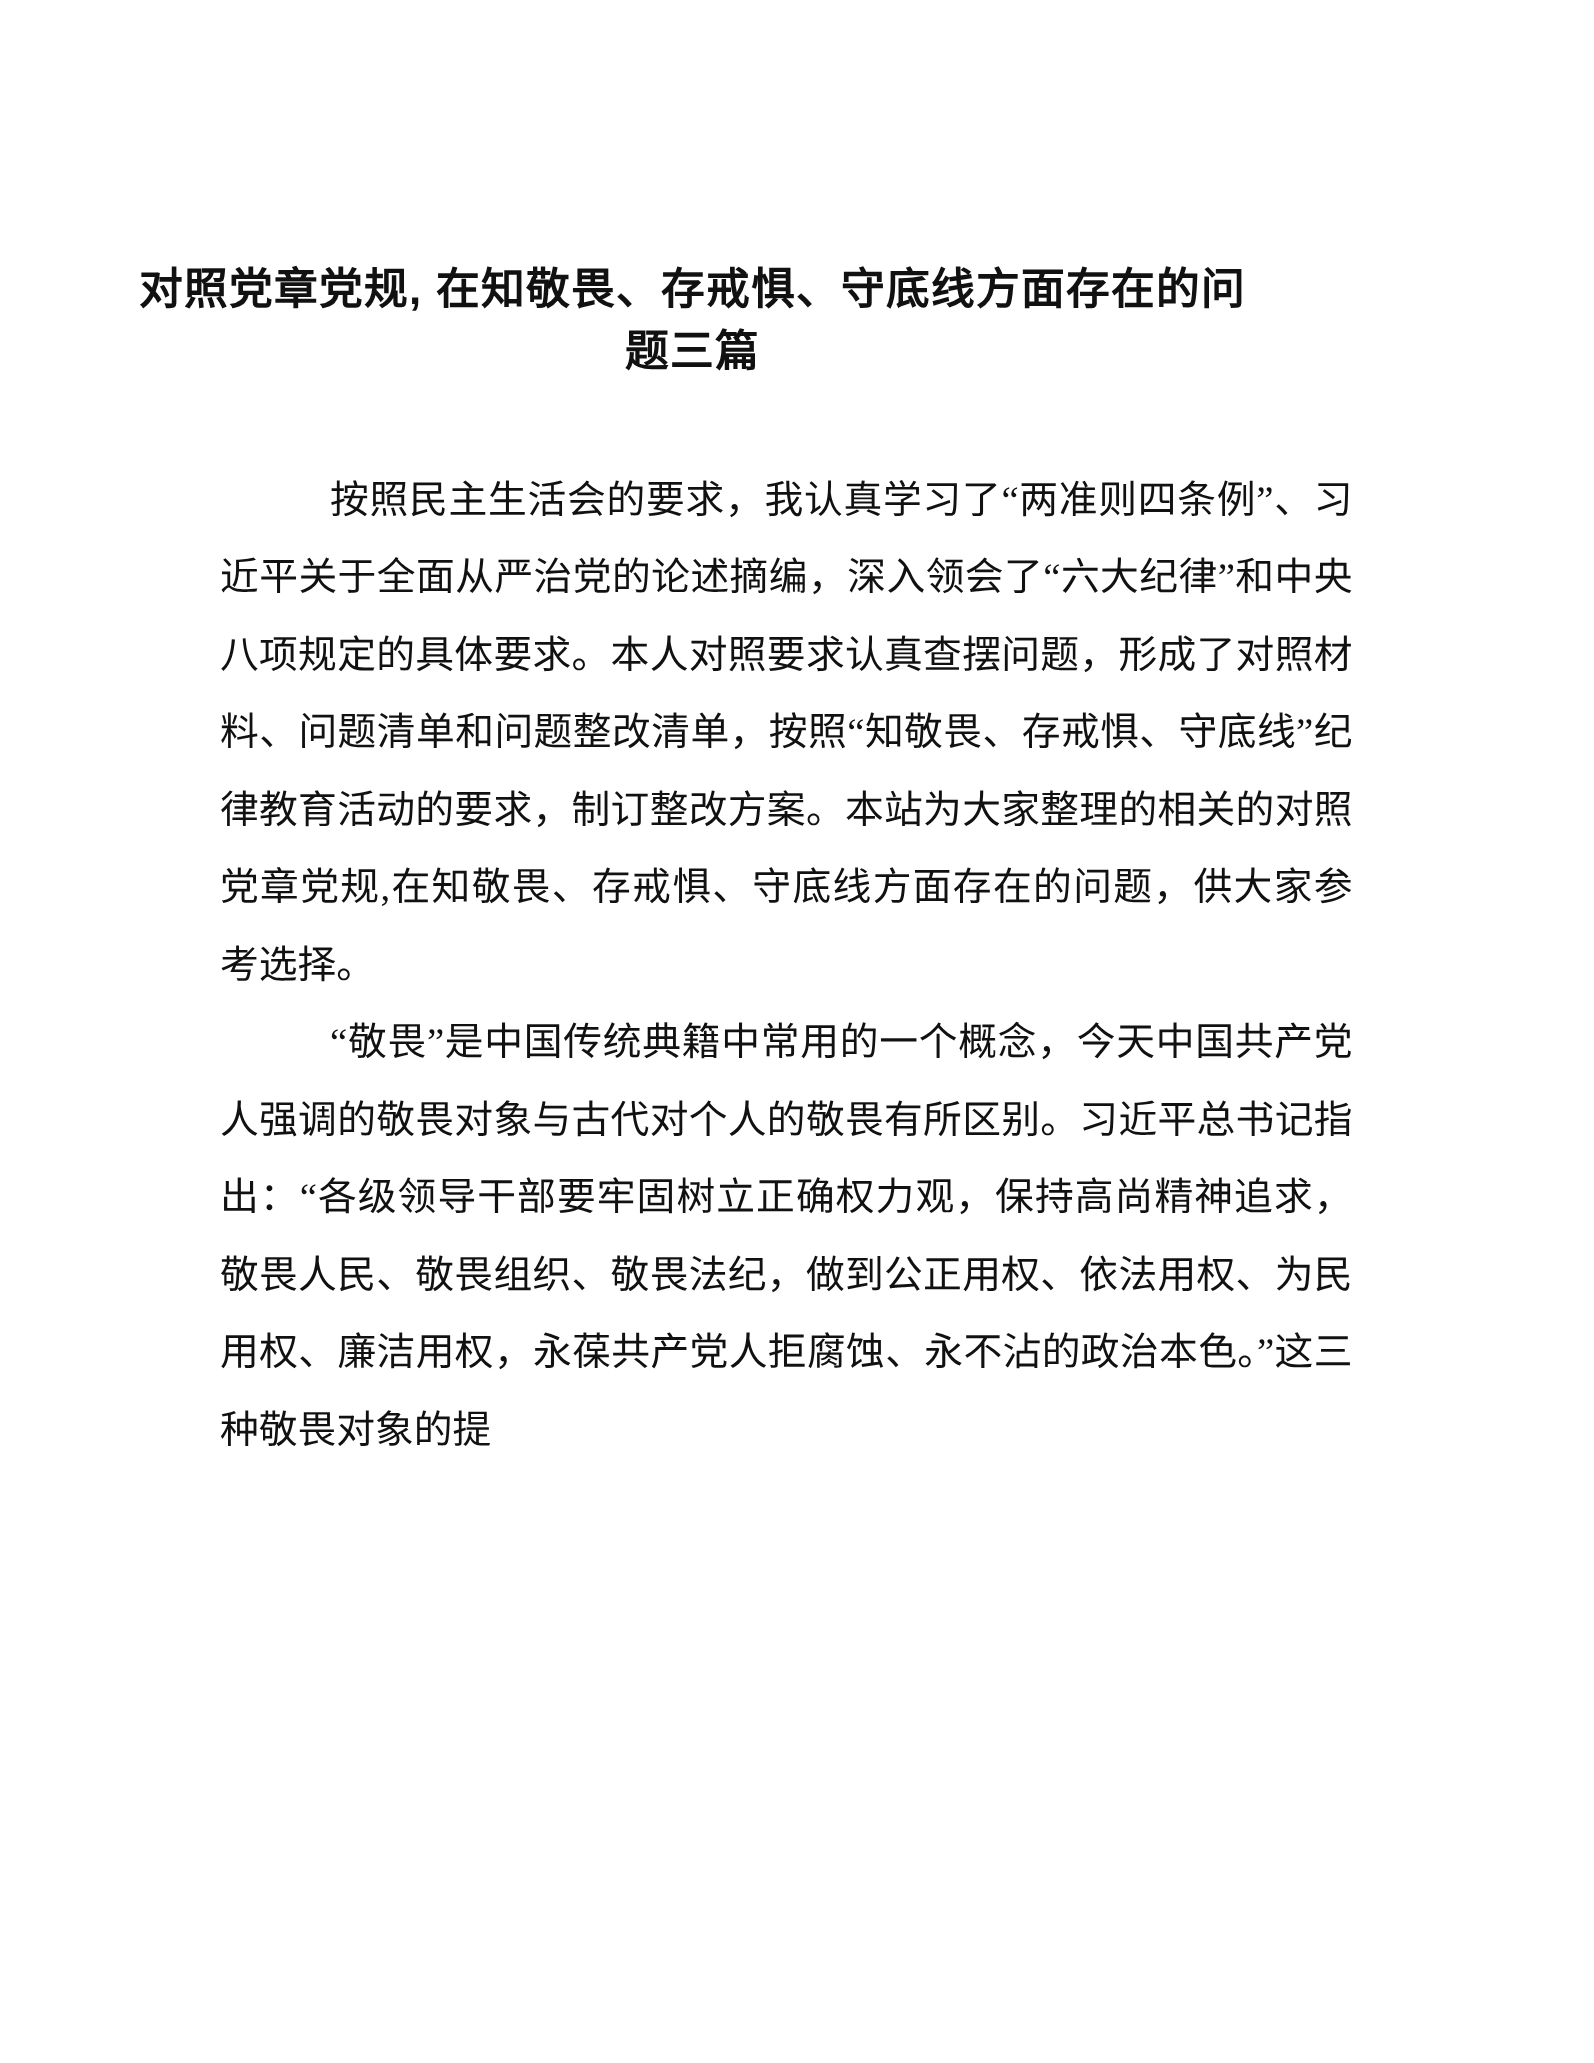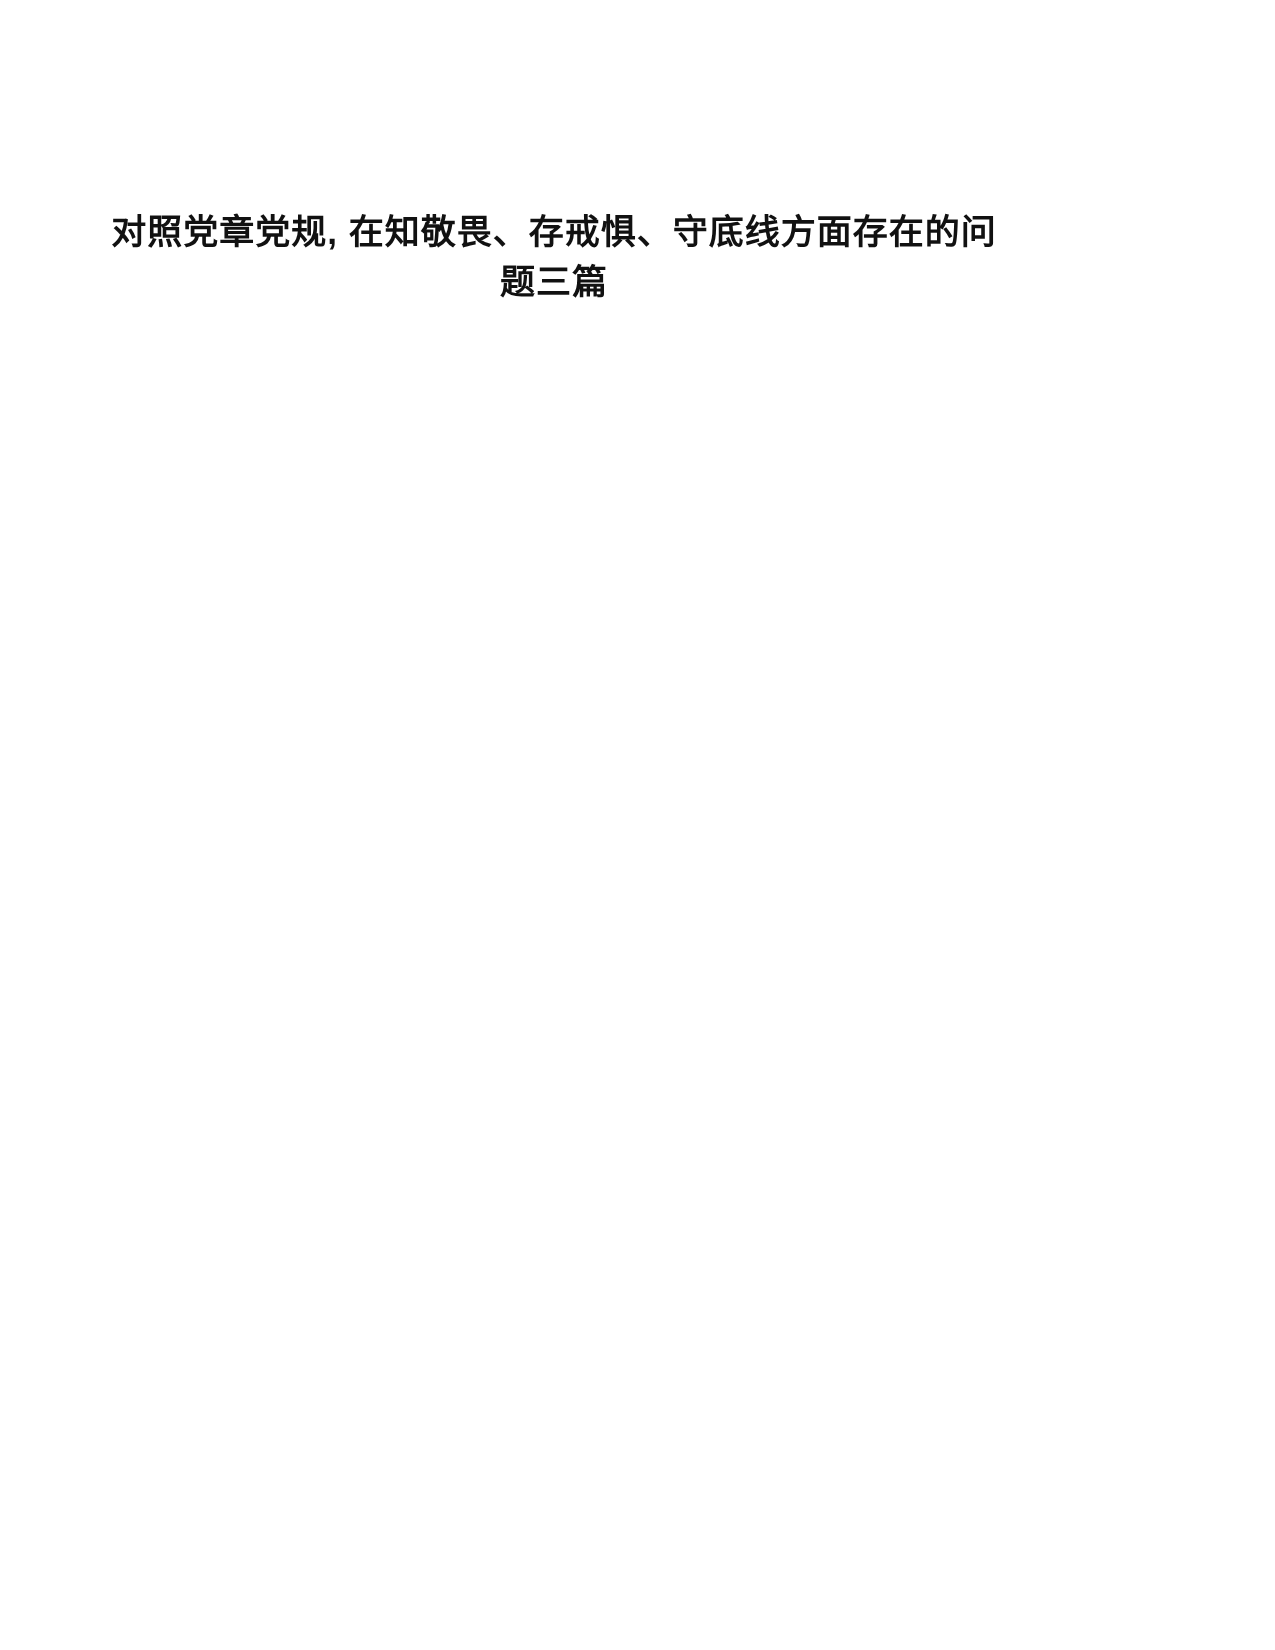--- a/index.html
+++ b/index.html
@@ -42,14 +42,16 @@
     text-indent: 88px;
   }
 </style>
 </head>
 <body>
 
 <main class="page">
   <h1 class="doc-title">对照党章党规, 在知敬畏、存戒惧、守底线方面存在的问题三篇</h1>
 
   <section class="doc-body">
+    <p class="para">按照民主生活会的要求，我认真学习了“两准则四条例”、习近平关于全面从严治党的论述摘编，深入领会了“六大纪律”和中央八项规定的具体要求。本人对照要求认真查摆问题，形成了对照材料、问题清单和问题整改清单，按照“知敬畏、存戒惧、守底线”纪律教育活动的要求，制订整改方案。本站为大家整理的相关的对照党章党规,在知敬畏、存戒惧、守底线方面存在的问题，供大家参考选择。</p>
+    <p class="para">“敬畏”是中国传统典籍中常用的一个概念，今天中国共产党人强调的敬畏对象与古代对个人的敬畏有所区别。习近平总书记指出：“各级领导干部要牢固树立正确权力观，保持高尚精神追求，敬畏人民、敬畏组织、敬畏法纪，做到公正用权、依法用权、为民用权、廉洁用权，永葆共产党人拒腐蚀、永不沾的政治本色。”这三种敬畏对象的提</p>
   </section>
 </main>
 
 </body></html>

